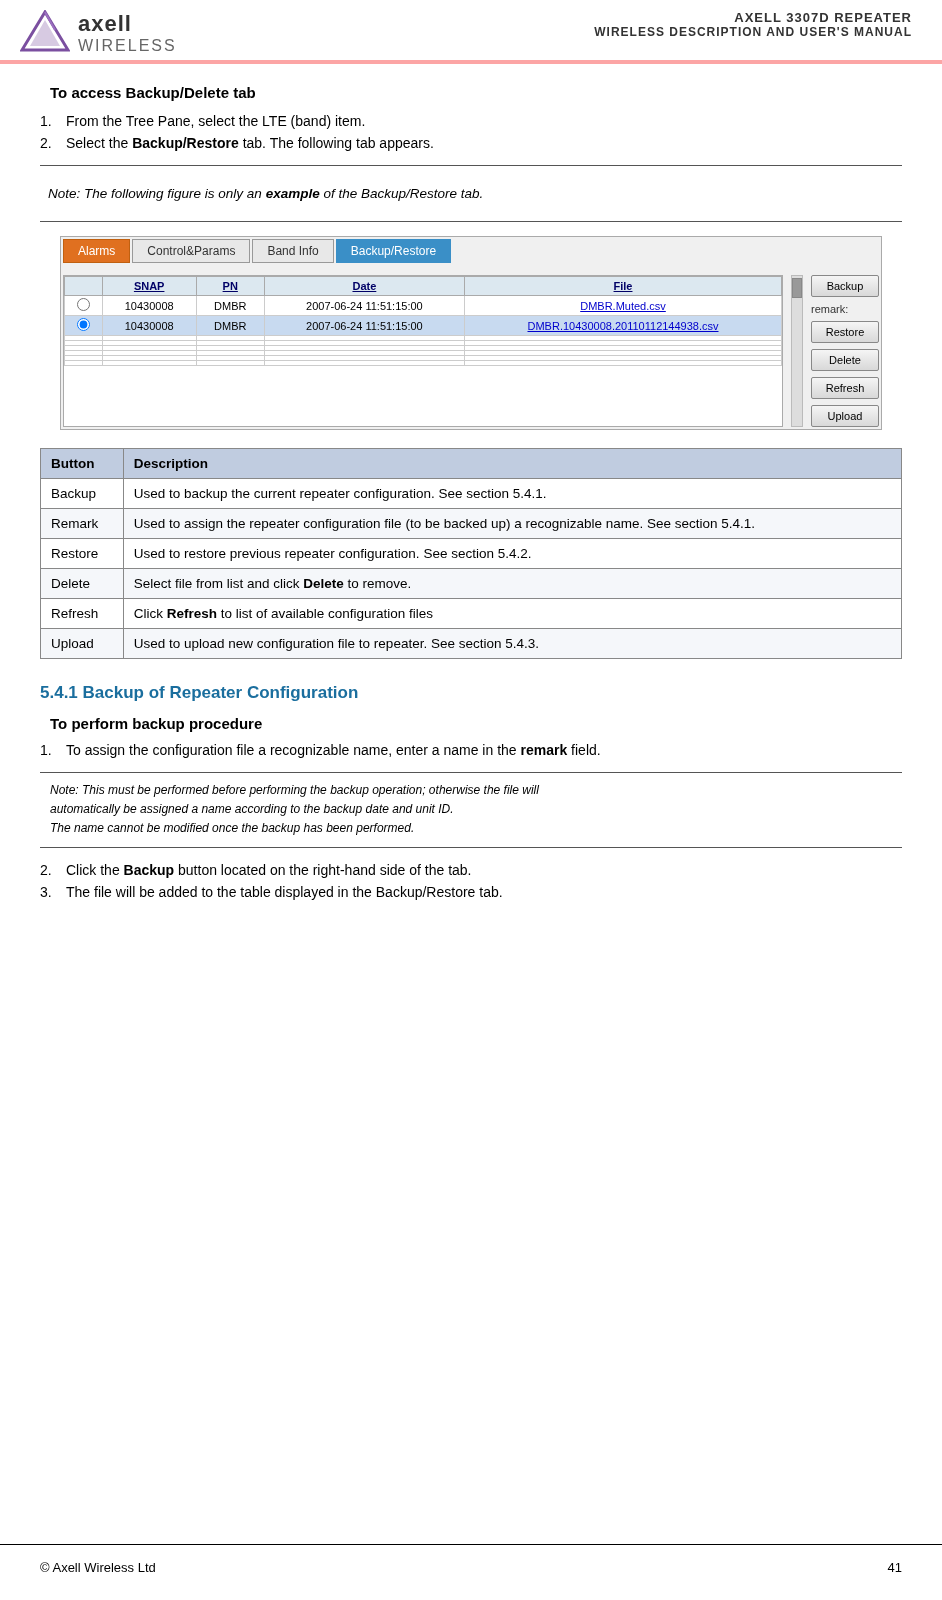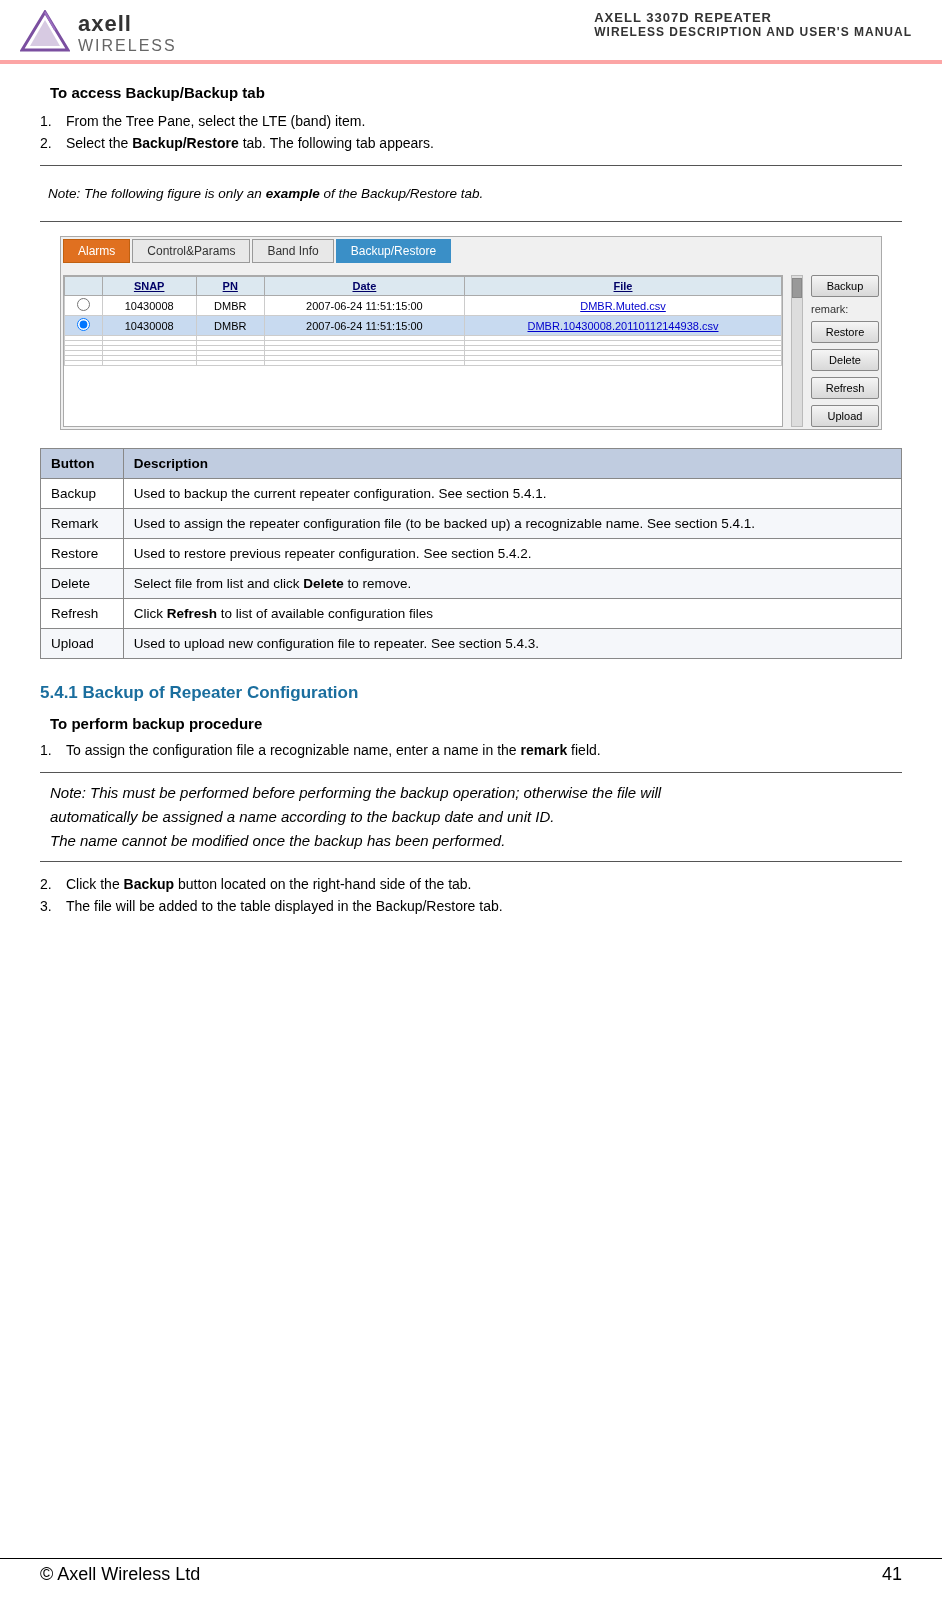--- a/index.html
+++ b/index.html
@@ -39,20 +39,21 @@
     .logo-wireless {
       font-size: 16px;
       color: #666;
       letter-spacing: 2px;
     }
     .logo-icon {
       width: 50px;
       height: 45px;
     }
     .header-right {
+      text-align: right;
       margin-left: 44px;
     }
     .header-title {
       font-size: 13px;
       font-weight: bold;
       letter-spacing: 1px;
       color: #333;
     }
     .header-subtitle {
       font-size: 12px;
@@ -237,31 +238,31 @@
       margin-bottom: 10px;
       margin-left: 10px;
     }
 
     .note-box-italic {
       border-top: 1.5px solid #555;
       border-bottom: 1.5px solid #555;
       padding: 8px 10px;
       margin: 10px 0 14px 0;
       font-style: italic;
-      font-size: 15px;
+      font-size: 12px;
       line-height: 1.6;
     }
 
     
     .footer {
       border-top: 1px solid #000;
       display: flex;
       justify-content: space-between;
-      padding: 5px 40px;
-      font-size: 18px;
+      padding: 15px 40px;
+      font-size: 13px;
       position: absolute;
       bottom: 10px;
       left: 0;
       right: 0;
     }
 
     .scrollbar-mock {
       width: 12px;
       background: #ddd;
       border: 1px solid #bbb;
@@ -293,21 +294,21 @@
     </div>
   </div>
   <div class="header-right">
     <div class="header-title">AXELL 3307D REPEATER</div>
     <div class="header-subtitle">WIRELESS DESCRIPTION AND USER'S MANUAL</div>
   </div>
 </div>
 
 <div class="content">
 
-  <div class="section-heading">To access Backup/Backup tab</div>
+  <div class="section-heading">To access Backup/Delete tab</div>
 
   <ol class="numbered-list">
     <li>
       <span class="num">1.</span>
       <span>From the Tree Pane, select the LTE (band) item.</span>
     </li>
     <li>
       <span class="num">2.</span>
       <span>Select the <strong>Backup/Restore</strong> tab. The following tab appears.</span>
     </li>

